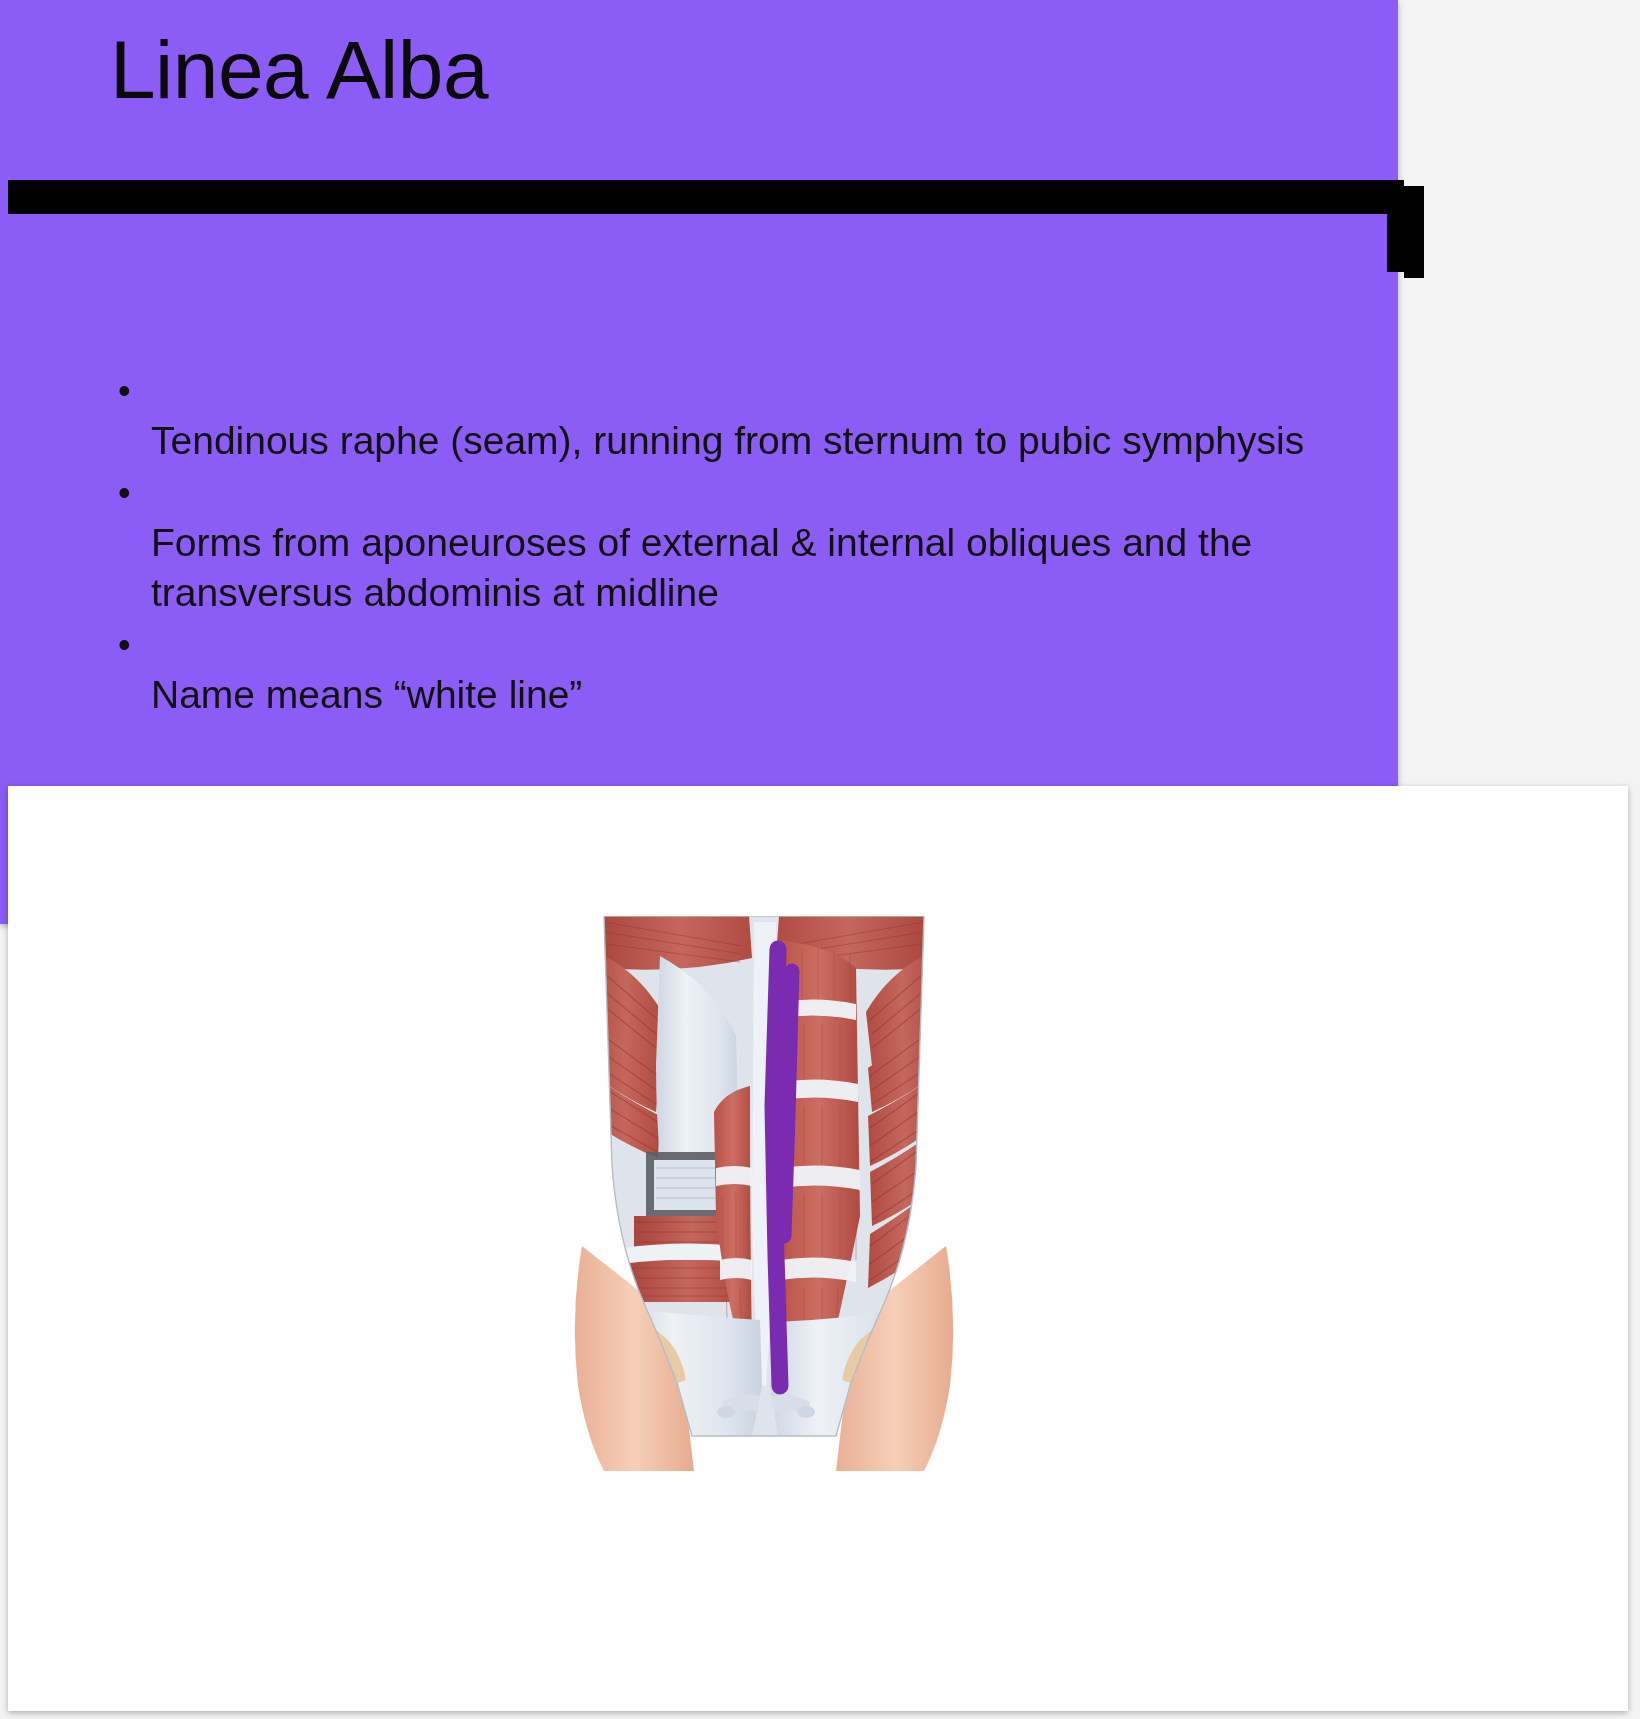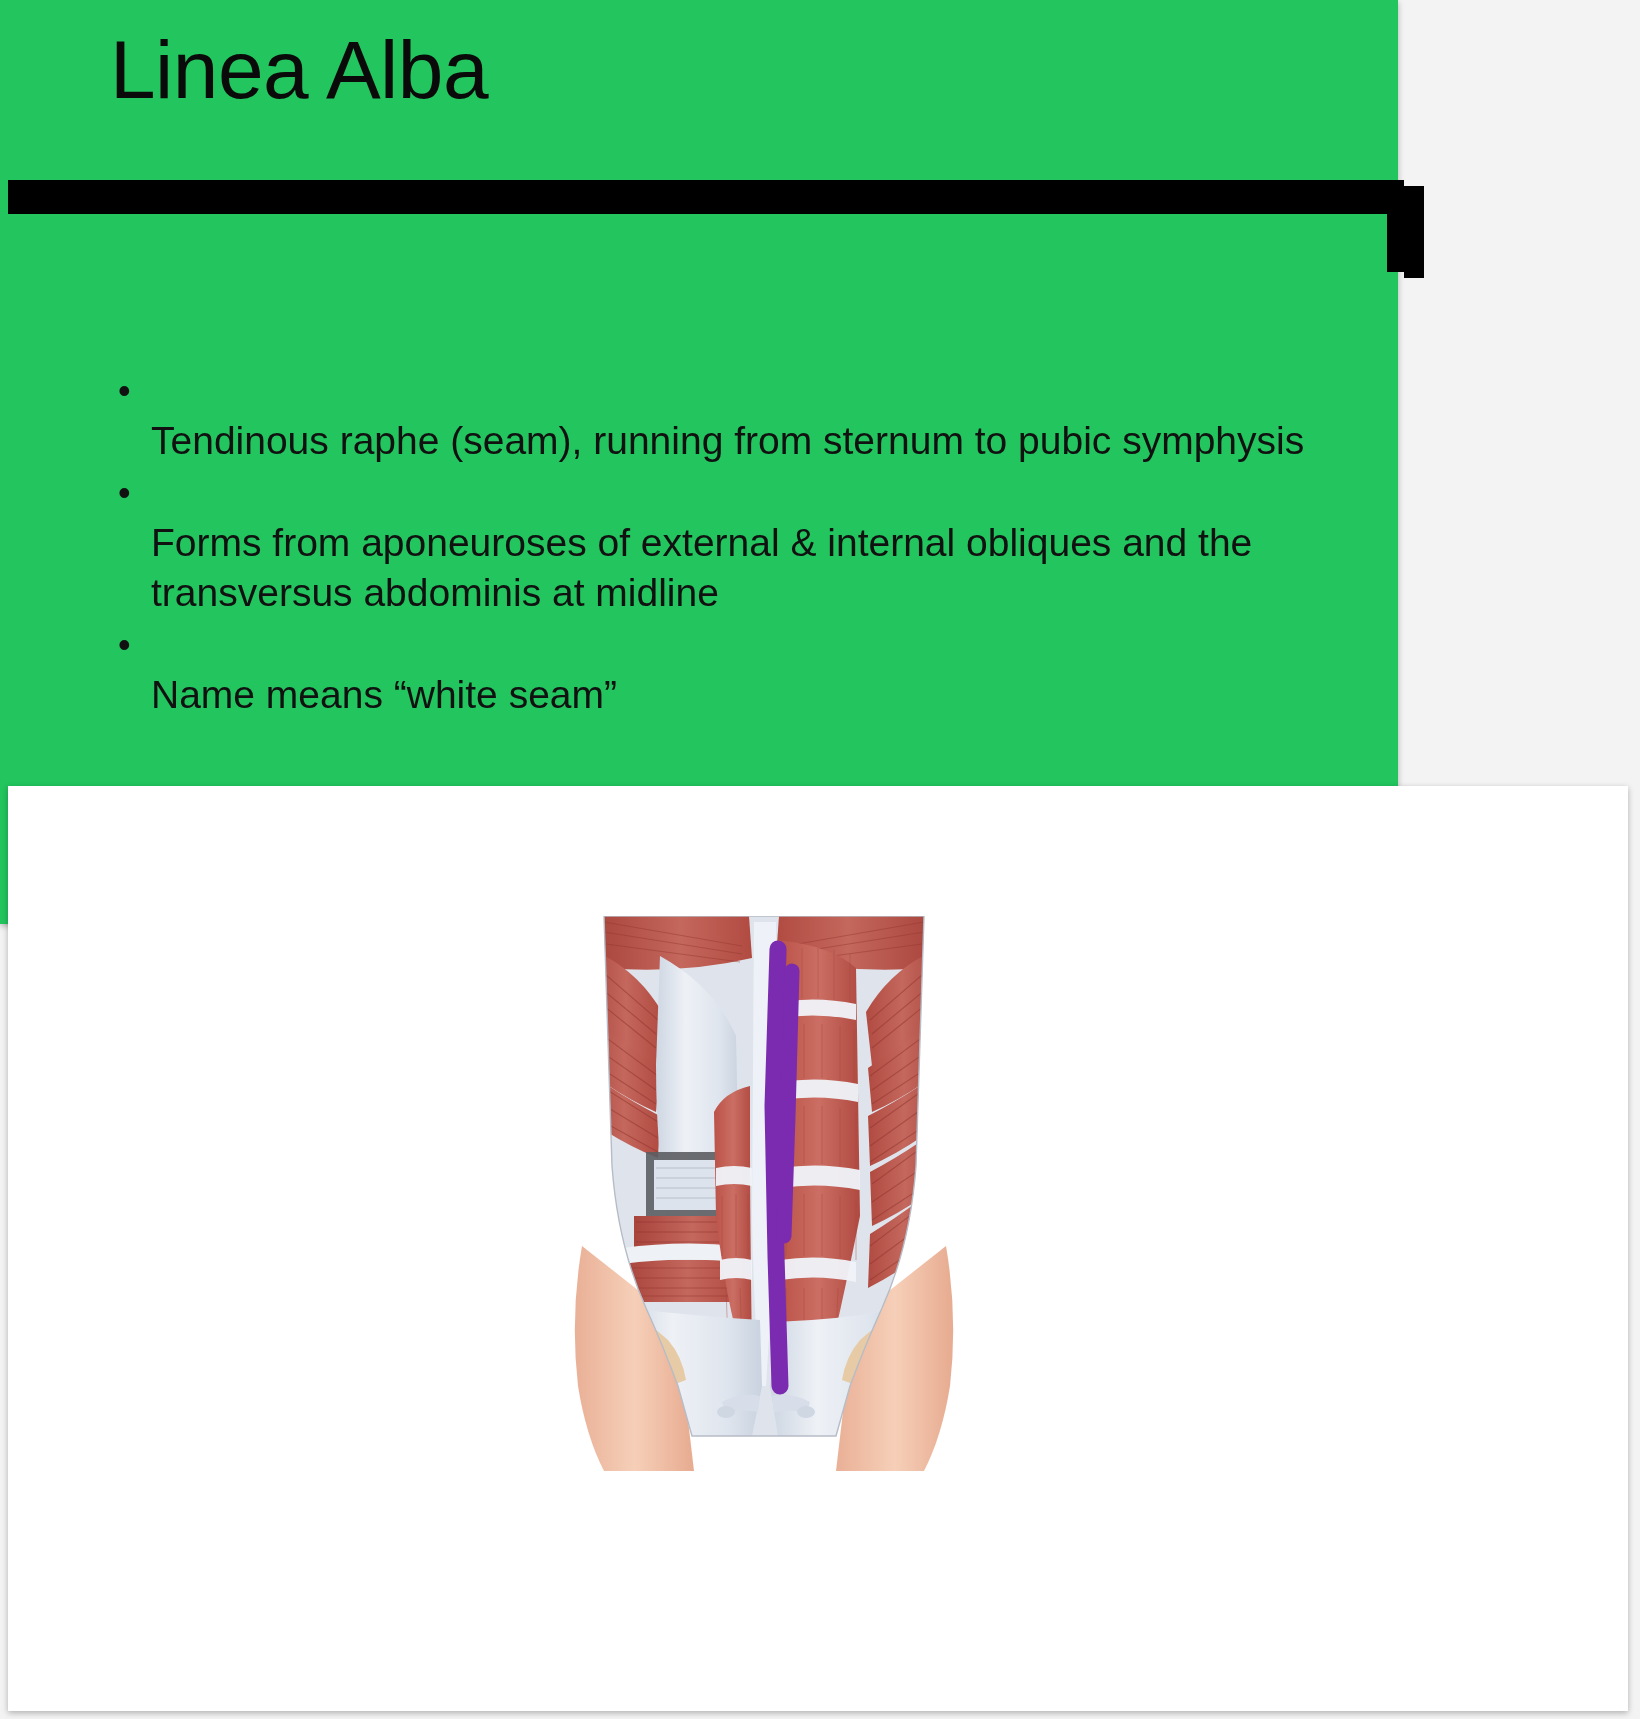--- a/index.html
+++ b/index.html
@@ -19,21 +19,21 @@
     background: #f3f3f3;
   }
 
   
   .slide-one {
     position: absolute;
     left: 0;
     top: 0;
     width: 1398px;
     height: 924px;
-    background: #22c55e;
+    background: #8b5cf6;
     box-shadow: 0 2px 6px rgba(0,0,0,0.28);
     overflow: visible;
   }
 
   .slide-title {
     position: absolute;
     left: 110px;
     top: 22px;
     font-size: 82px;
     font-weight: 400;
@@ -143,21 +143,21 @@
         <span class="bullet-text">Tendinous raphe (seam), running from sternum to pubic symphysis</span>
       </div>
 
       <div class="bullet-row">
         <span class="bullet-dot">•</span>
         <span class="bullet-text">Forms from aponeuroses of external &amp; internal obliques and the transversus abdominis at midline</span>
       </div>
 
       <div class="bullet-row">
         <span class="bullet-dot">•</span>
-        <span class="bullet-text">Name means “white seam”</span>
+        <span class="bullet-text">Name means “white line”</span>
       </div>
 
     </div>
   </div>
 
   <div class="rule-tick-outer" style="left:1404px; top:186px;"></div>
 
   <div class="slide-two">
     <div class="figure">
 

